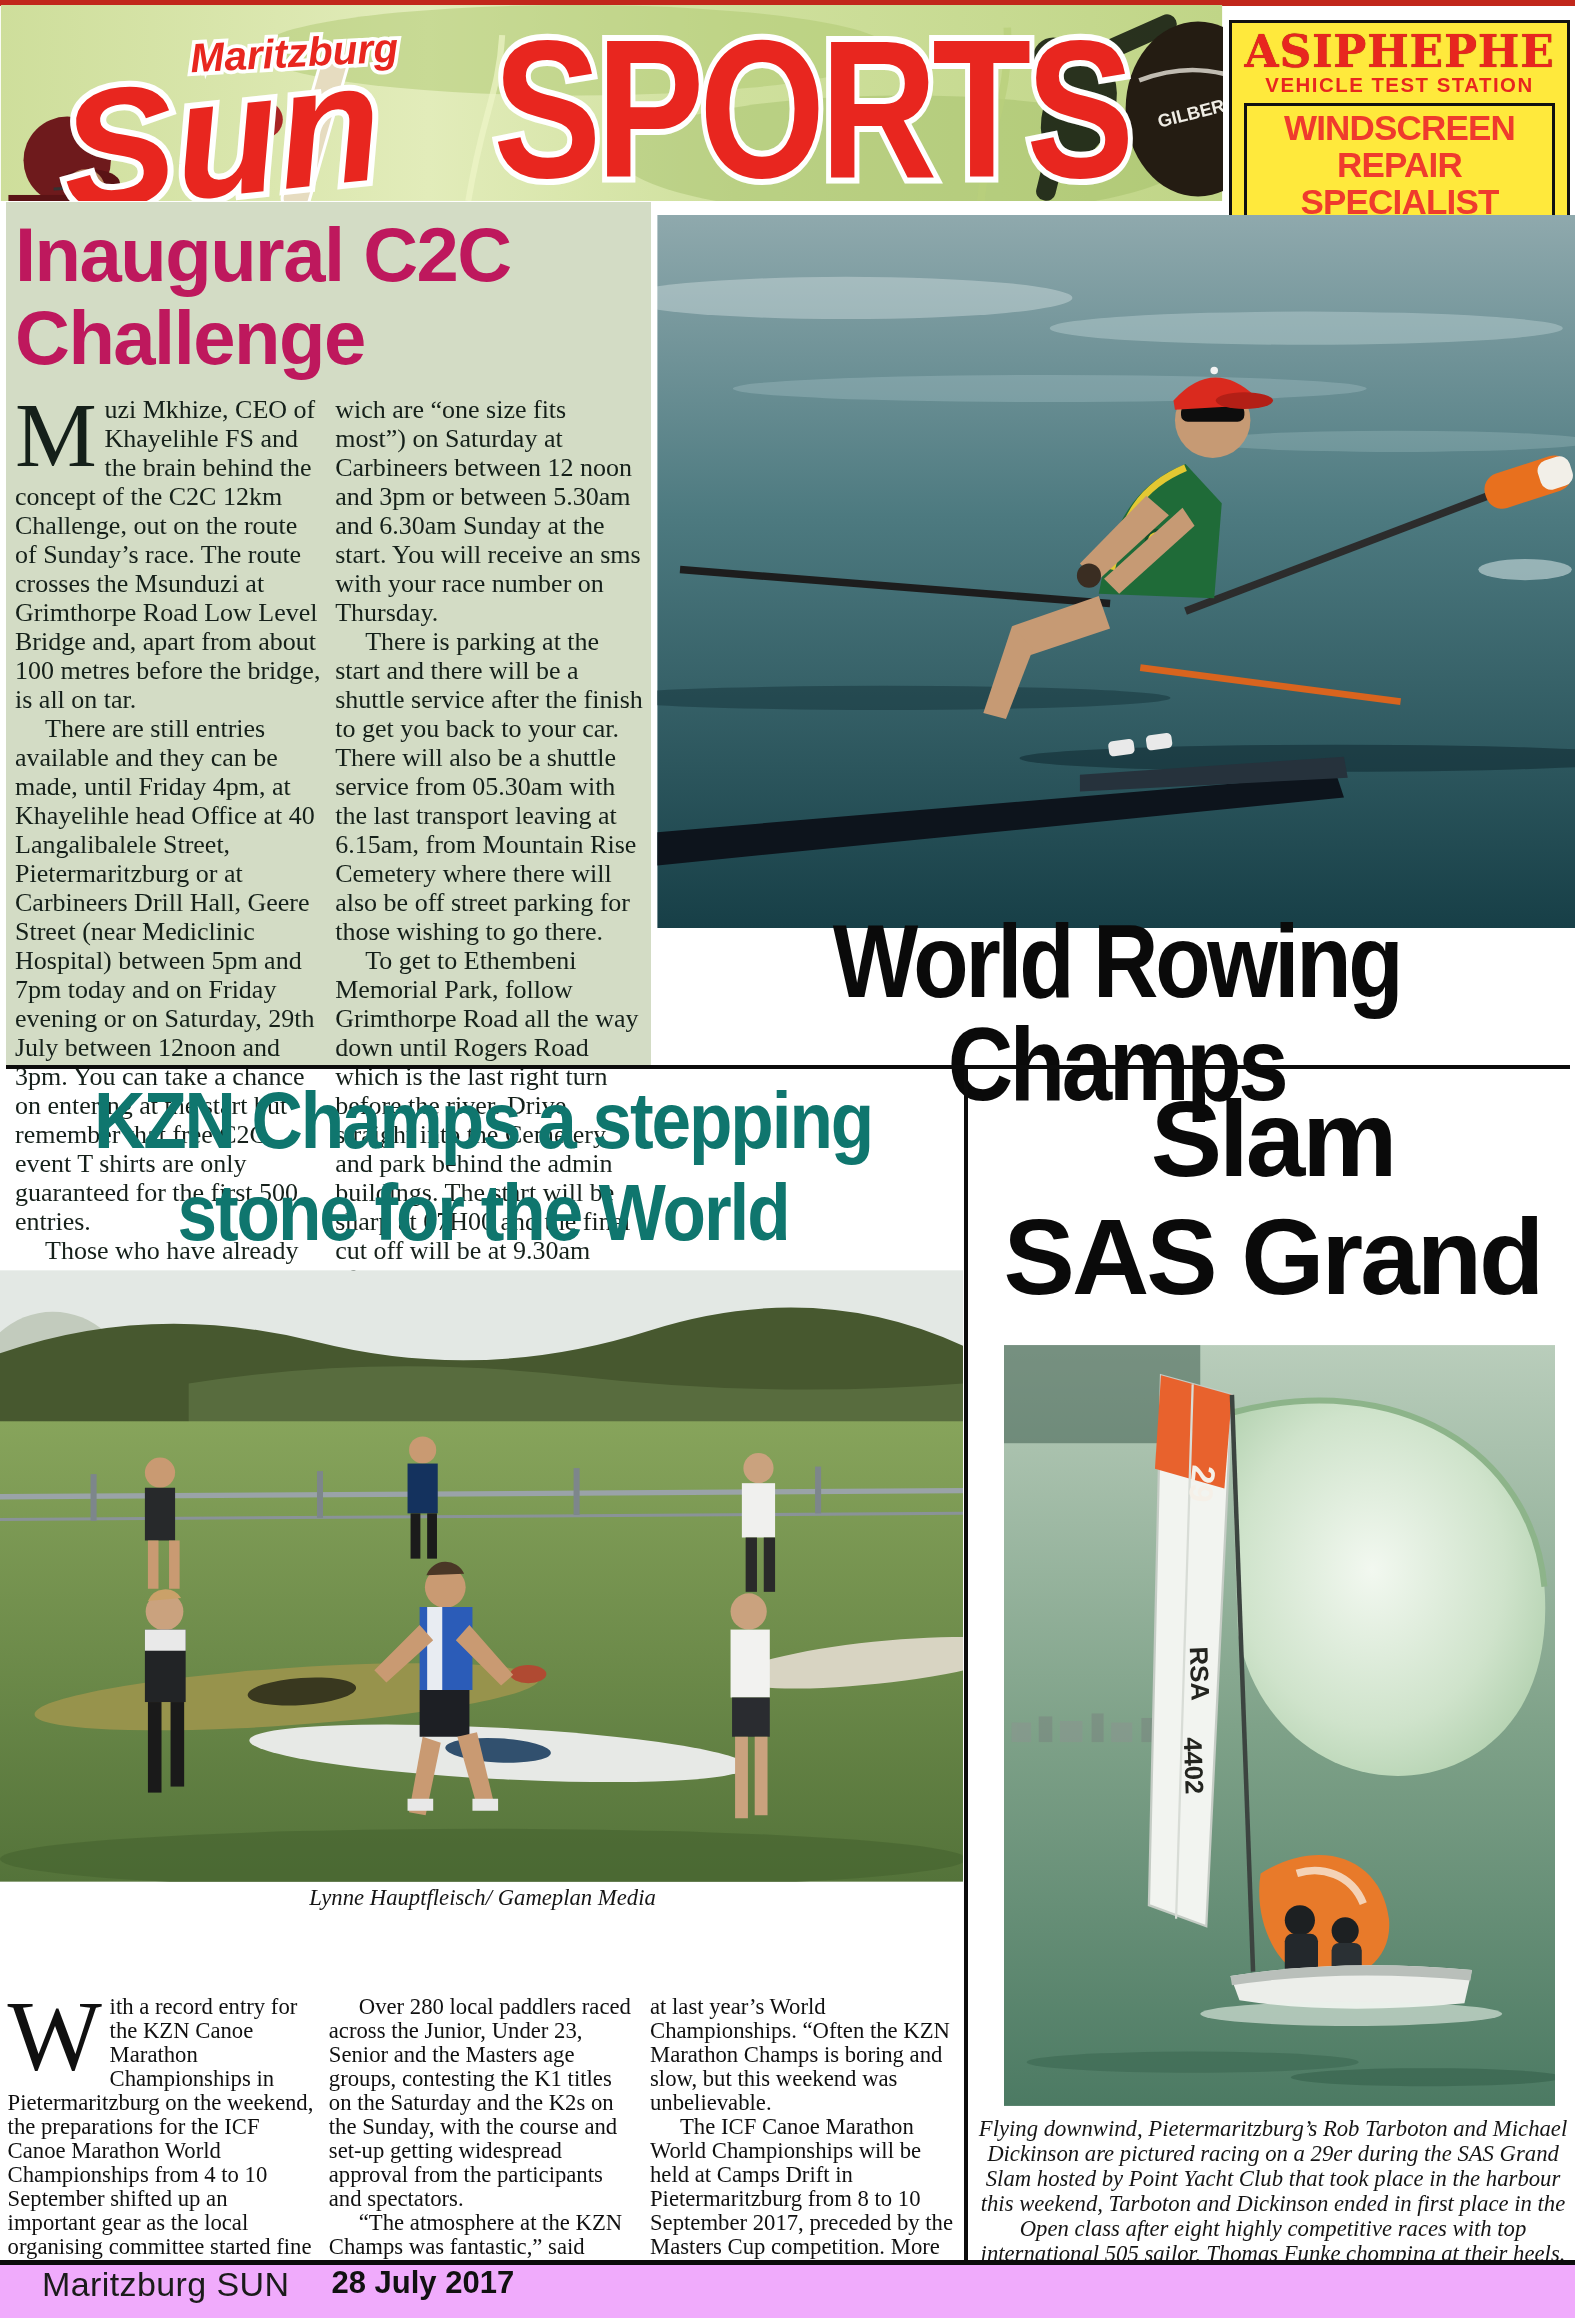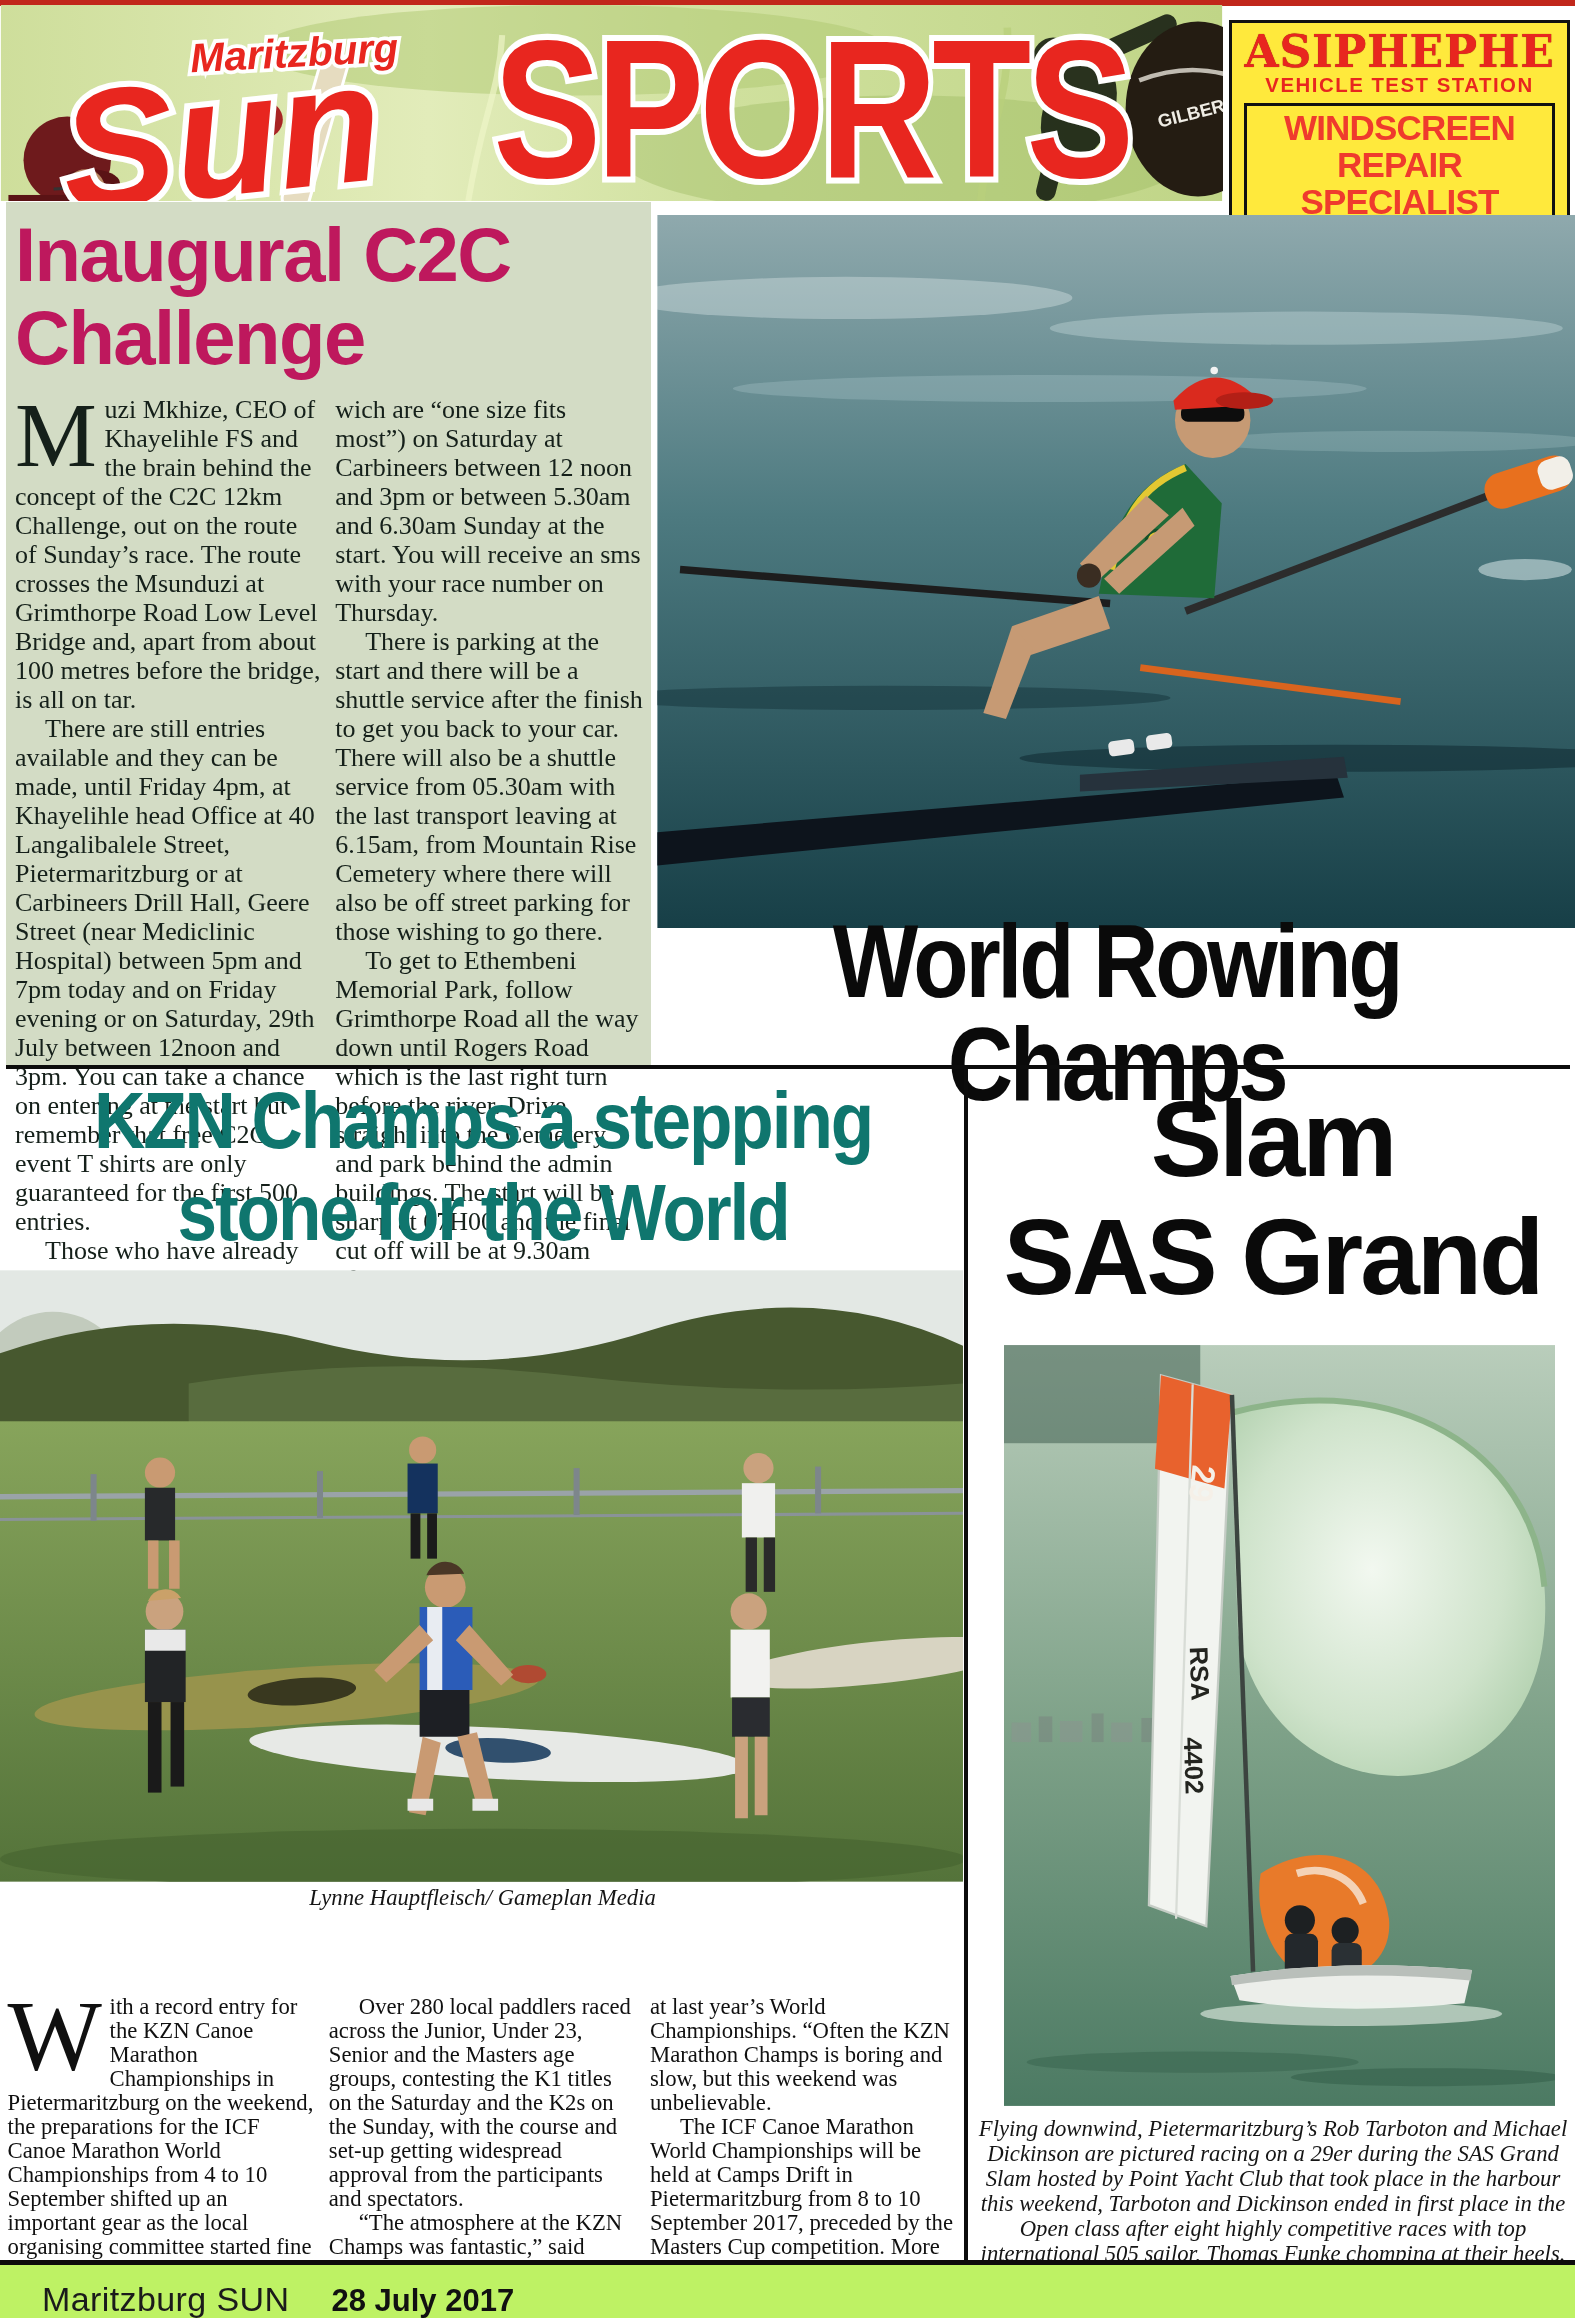--- a/index.html
+++ b/index.html
@@ -79,22 +79,22 @@
 
   
   .sas-headline{left:975px;top:1080px;width:595px;text-align:center;
                 font-family:"Liberation Sans",sans-serif;font-weight:bold;color:#0a0a0a;}
   .sas-headline div{font-size:107px;line-height:118px;letter-spacing:-3px;}
   .sail-photo{left:1004px;top:1345px;width:551px;height:761px;}
   .sas-caption{left:977px;top:2116px;width:592px;text-align:center;font-style:italic;
                font-size:22.7px;line-height:25px;}
 
   
-  .footer{left:0;top:2265px;width:1576px;height:54px;background:#bef264;
-          font-family:"Liberation Sans",sans-serif;display:flex;align-items:flex-end;}
+  .footer{left:0;top:2265px;width:1576px;height:54px;background:#f0abfc;
+          font-family:"Liberation Sans",sans-serif;display:flex;align-items:flex-start;}
   .footer .paper{font-size:34px;color:#1b1b1b;margin-left:42px;letter-spacing:0.4px;}
   .footer .date{font-size:31px;font-weight:bold;color:#111;margin-left:42px;}
 </style>
 </head>
 <body>
 
 <div class="page">
 
   <div class="abs top-strip"></div>
 

